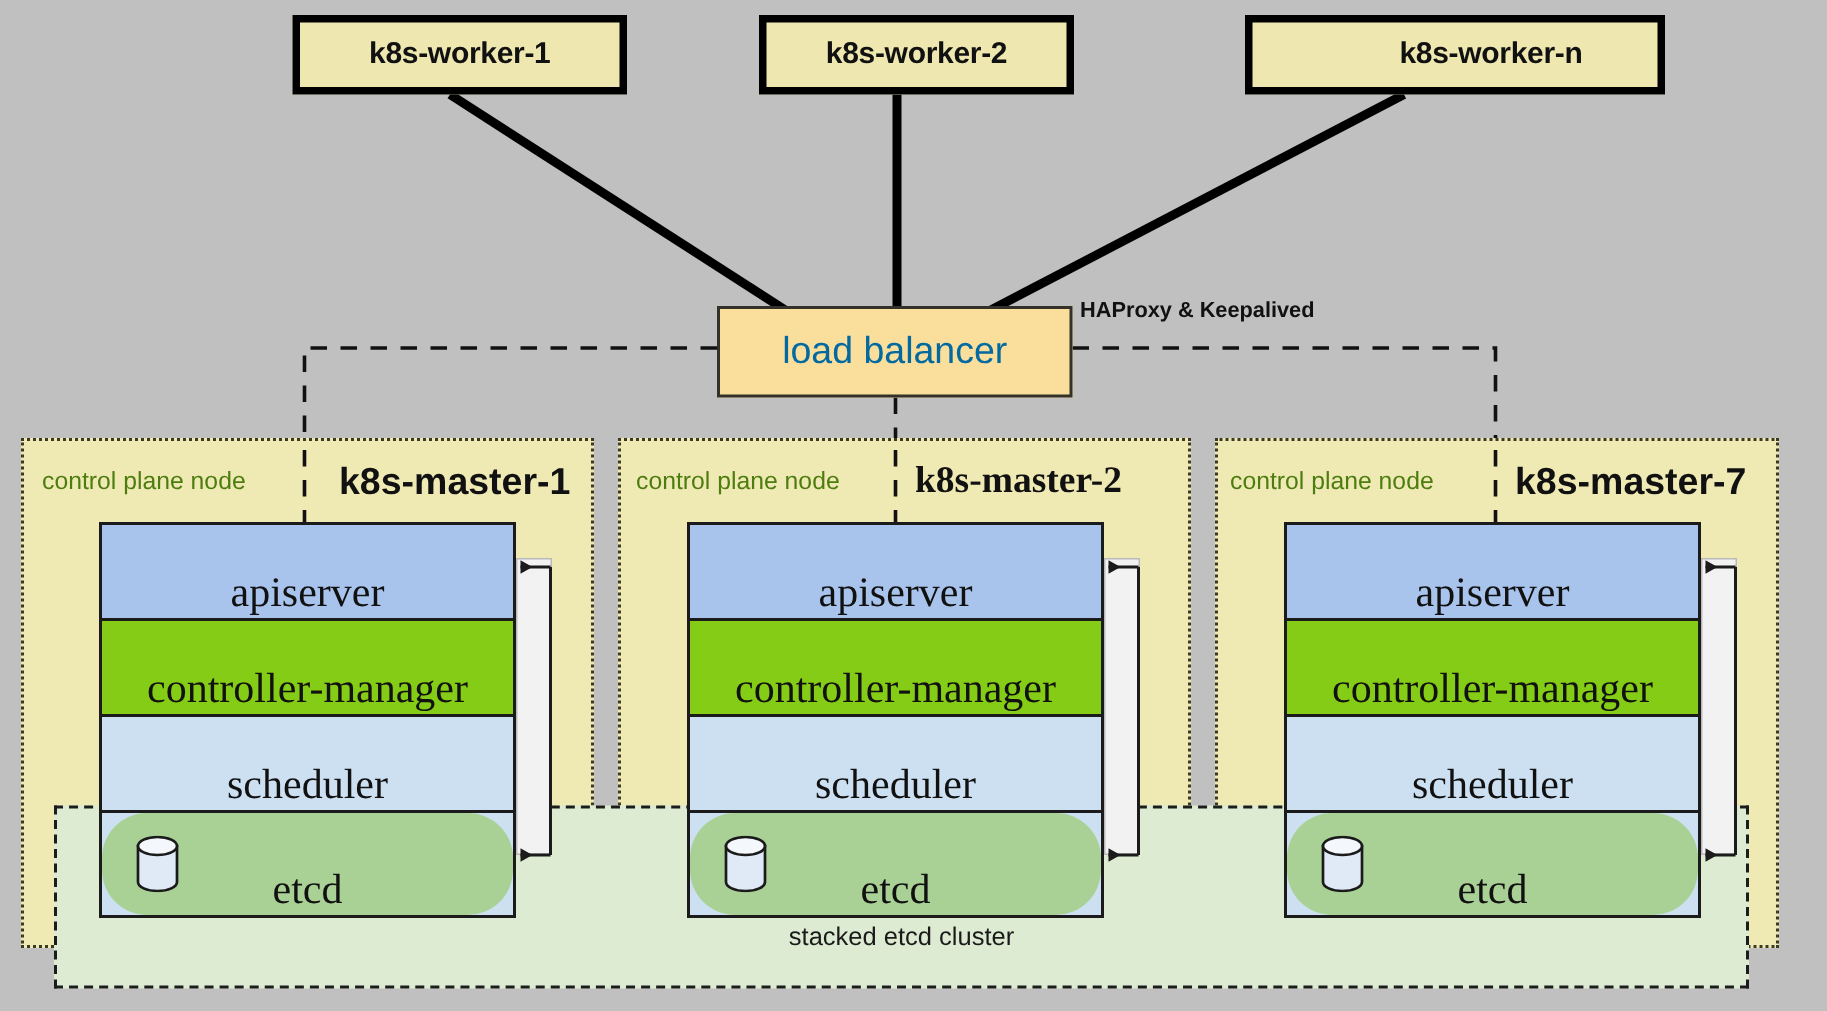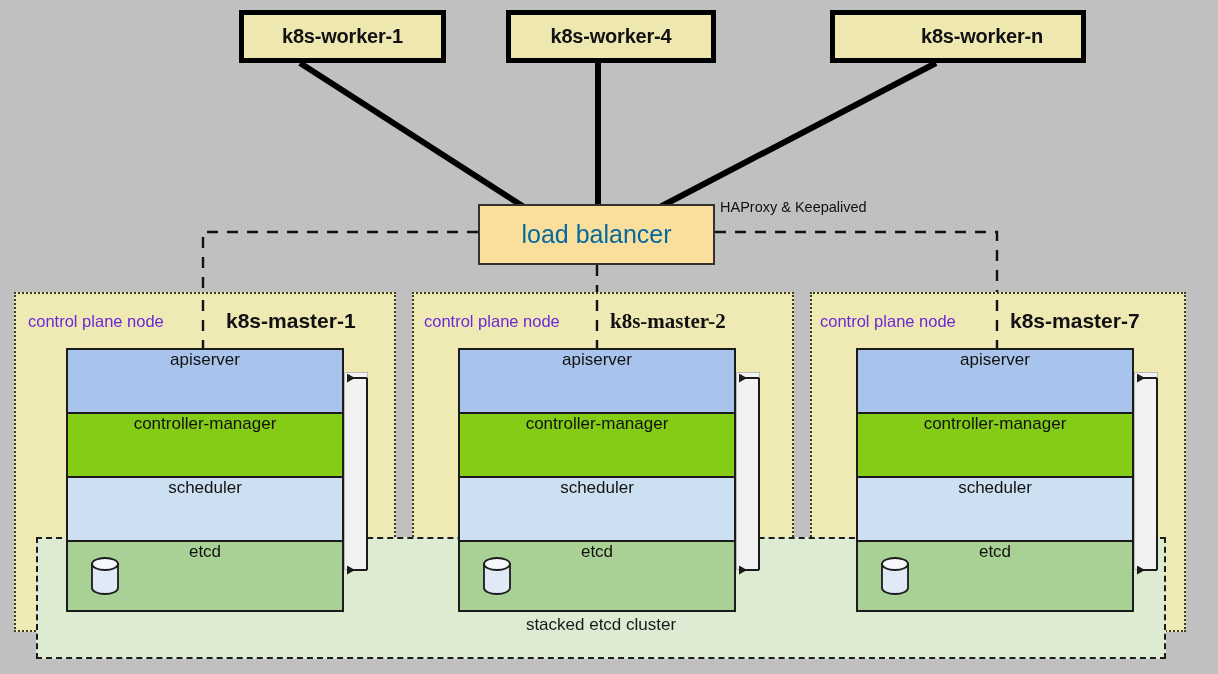--- a/index.html
+++ b/index.html
@@ -50,21 +50,21 @@
     align-items: center;
     justify-content: center;
     font-size: 25px;
     color: #0369a1;
     z-index: 6;
   }
   .ha-label {
     position: absolute;
     left: 720px; top: 199px;
     font-size: 14.5px;
-    font-weight: normal;
+    font-weight: bold;
     color: #111111;
     white-space: nowrap;
     z-index: 7;
   }
 
   
   .node-panel {
     position: absolute;
     top: 292px;
     height: 340px;
@@ -77,27 +77,27 @@
     position: absolute;
     top: 10px;
     left: 0; right: 0;
     height: 34px;
     display: flex;
     align-items: center;
   }
   .cp-label {
     position: absolute;
     font-size: 16.5px;
-    color: #6d28d9;
+    color: #4d7c0f;
     white-space: nowrap;
     text-align: right;
   }
   .node-name {
     position: absolute;
-    font-size: 21px;
+    font-size: 25px;
     font-weight: bold;
     color: #111111;
     white-space: nowrap;
   }
 
   
   .etcd-region {
     position: absolute;
     left: 36px; top: 537px;
     width: 1130px; height: 122px;
@@ -124,33 +124,35 @@
     z-index: 5;
     border: 2px solid #1b1b1b;
     box-sizing: border-box;
     background: #cde0f2;
   }
   .comp {
     position: relative;
     height: 64px;
     box-sizing: border-box;
     display: flex;
-    align-items: flex-start;
+    align-items: flex-end;
     justify-content: center;
-    font-size: 17px;
+    font-size: 28px;
     color: #111111;
     border-bottom: 2px solid #1b1b1b;
+    font-family: Liberation Serif, serif;
   }
   .comp.apiserver { background: #a8c4ec; }
   .comp.controller-manager { background: #84cc16; }
   .comp.scheduler { background: #cde0f2; }
   .comp.etcd {
     background: #a9d195;
     border-bottom: none;
     height: 68px;
+    border-radius: 30px;
   }
   .cyl {
     position: absolute;
     left: 22px;
     top: 50%;
     transform: translateY(-50%);
     width: 30px;
     height: 38px;
   }
 
@@ -177,27 +179,27 @@
 
     <line x1="936" y1="63" x2="660" y2="207" stroke="#000000" stroke-width="6"></line>
 
     <path d="M 478 232 L 203 232 L 203 350" fill="none" stroke="#111111" stroke-width="2.4" stroke-dasharray="11,9"></path>
 
     <path d="M 597 265 L 597 350" fill="none" stroke="#111111" stroke-width="2.4" stroke-dasharray="11,9"></path>
 
     <path d="M 715 232 L 997 232 L 997 350" fill="none" stroke="#111111" stroke-width="2.4" stroke-dasharray="11,9"></path>
   </svg>
 
-  <div class="worker-box" style="left:195px; top:10px; width:207px; height:53px;margin-left:44px;">
+  <div class="worker-box" style="left:195px; top:10px; width:223px; height:53px;">
     <span>k8s-worker-1</span>
   </div>
   <div class="worker-box" style="left:506px; top:10px; width:210px; height:53px;">
-    <span>k8s-worker-4</span>
-  </div>
-  <div class="worker-box" style="left:830px; top:10px; width:256px; height:53px;padding-left:48px;">
+    <span>k8s-worker-2</span>
+  </div>
+  <div class="worker-box" style="left:830px; top:10px; width:280px; height:53px;padding-left:48px;">
     <span>k8s-worker-n</span>
   </div>
 
   <div class="lb-box">
     <span>load balancer</span>
   </div>
   <div class="ha-label">HAProxy &amp; Keepalived</div>
 
   <div class="node-panel" style="left:14px; width:382px;">
     <div class="node-head">

